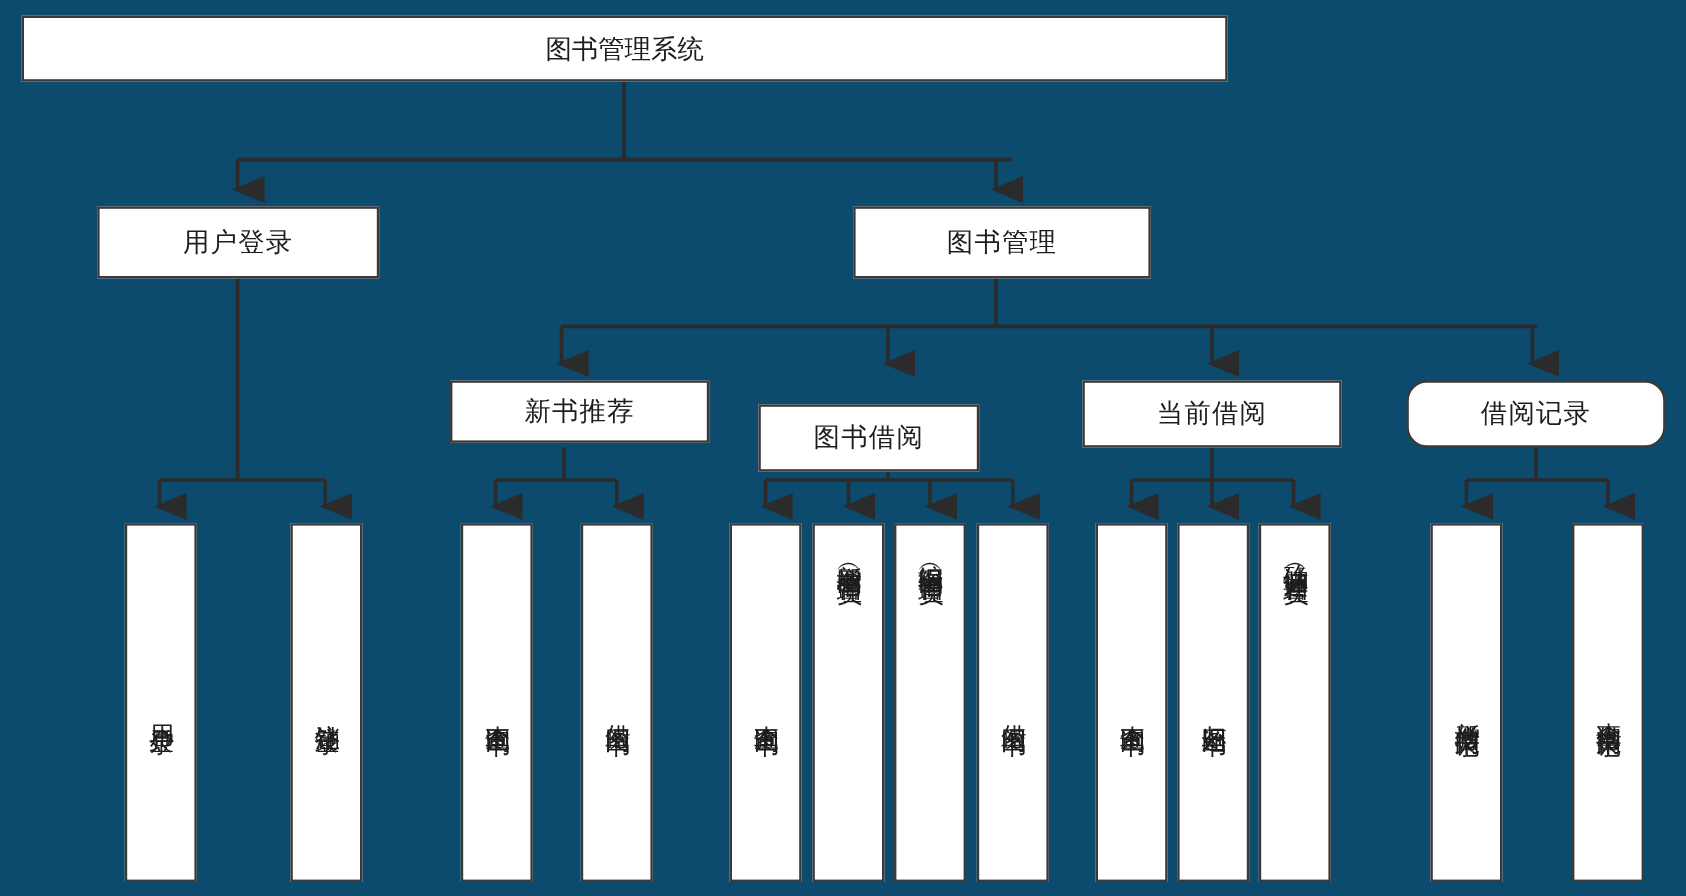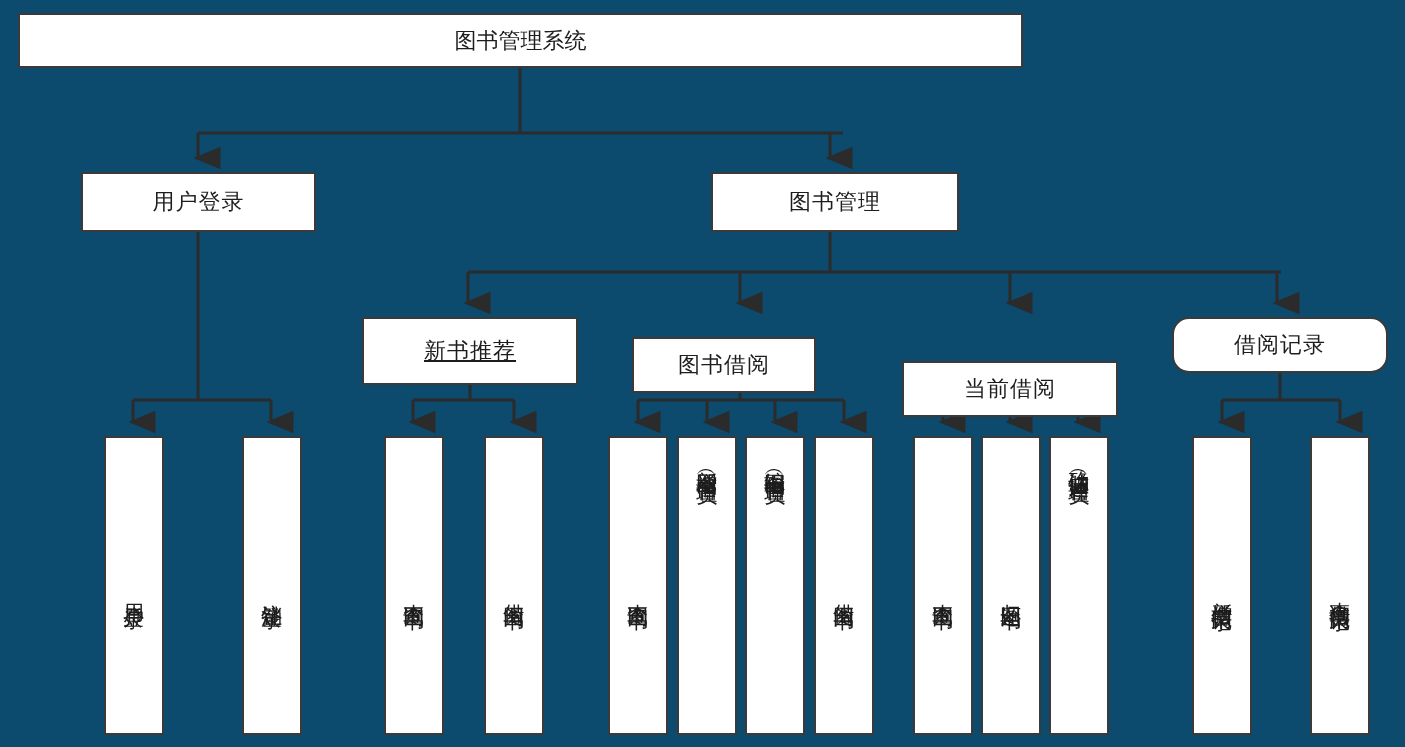--- a/index.html
+++ b/index.html
@@ -135,27 +135,27 @@
     <span>图书管理系统</span>
   </div>
 
   <div class="node h" style="left:81px; top:172px; width:235px; height:60px;">
     <span>用户登录</span>
   </div>
   <div class="node h" style="left:711px; top:172px; width:248px; height:60px;">
     <span>图书管理</span>
   </div>
 
-  <div class="node h" style="left:362px; top:317px; width:216px; height:68px;text-decoration:underline;">
+  <div class="node h" style="left:375px; top:317px; width:216px; height:52px;">
     <span>新书推荐</span>
   </div>
   <div class="node h" style="left:632px; top:317px; width:184px; height:56px;margin-top:20px;">
     <span>图书借阅</span>
   </div>
-  <div class="node h" style="left:902px; top:317px; width:216px; height:56px;margin-top:44px;">
+  <div class="node h" style="left:902px; top:317px; width:216px; height:56px;">
     <span>当前借阅</span>
   </div>
   <div class="node h" style="left:1172px; top:317px; width:216px; height:56px;border-radius:17px;">
     <span>借阅记录</span>
   </div>
 
   <div class="node leaf" style="left:104px; top:436px; width:60px; height:299px;">
     <div class="leaf-inner">
       <span class="vtext">用户登录</span>
     </div>

